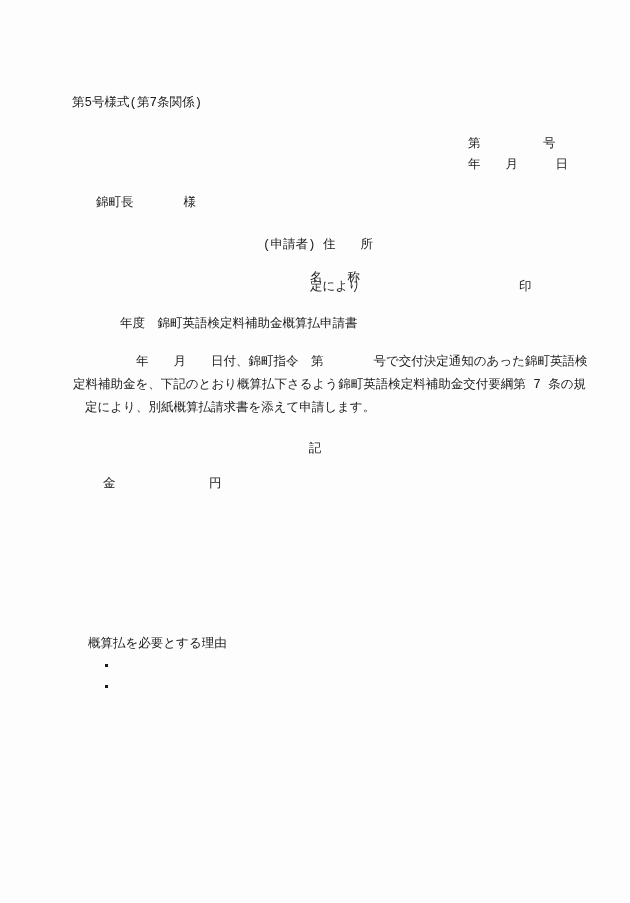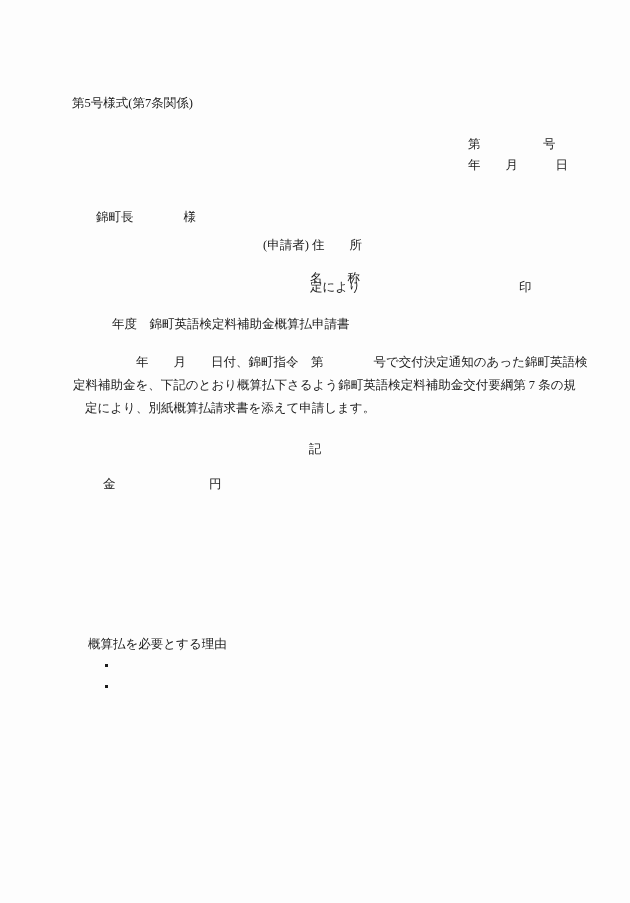--- a/index.html
+++ b/index.html
@@ -10,49 +10,50 @@
   body {
     font-family: "Liberation Serif", "DejaVu Serif", serif;
     color: #1a1a1a;
   }
   #page {
     position: relative;
     width: 630px;
     height: 903px;
     background: #fdfdfd;
     overflow: hidden;
+    font-family: Liberation Mono, monospace;
   }
 
   
   .t {
     position: absolute;
     white-space: pre;
     font-size: 12.5px;
     line-height: 1.0;
     color: #1c1c1c;
   }
 
   
   #form-no { left: 72px; top: 97px; }
 
   
   #doc-num  { left: 468px; top: 138px; }
   #doc-date { left: 468px; top: 159px; }
 
   
-  #addressee { left: 96px; top: 211px; }
+  #addressee { left: 96px; top: 197px; }
 
   
   #applicant-addr { left: 263px; top: 239px; }
   #applicant-name { left: 310px; top: 272px; }
   #applicant-alt  { left: 310px; top: 281px; }
   #seal-mark      { left: 519px; top: 281px; }
 
   
-  #doc-title { left: 112px; top: 318px; }
+  #doc-title { left: 120px; top: 318px; }
 
   
   #body-l1 { left: 136px; top: 356px; }
   #body-l2 { left: 73px;  top: 379px; }
   #body-l3 { left: 73px;  top: 402px; margin-left: 12px; }
 
   
   #ki-mark { left: 0; top: 443px; width: 630px; text-align: center; white-space: normal; }
 
   

